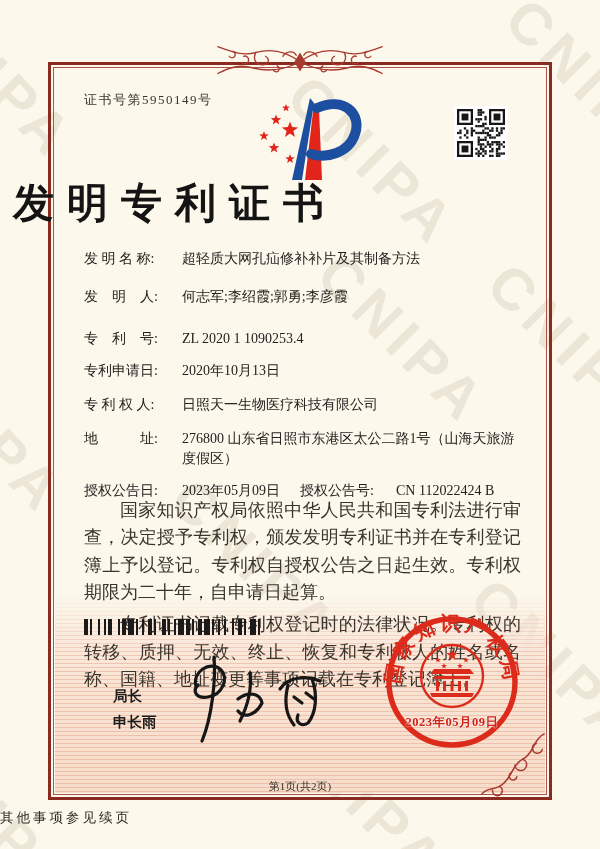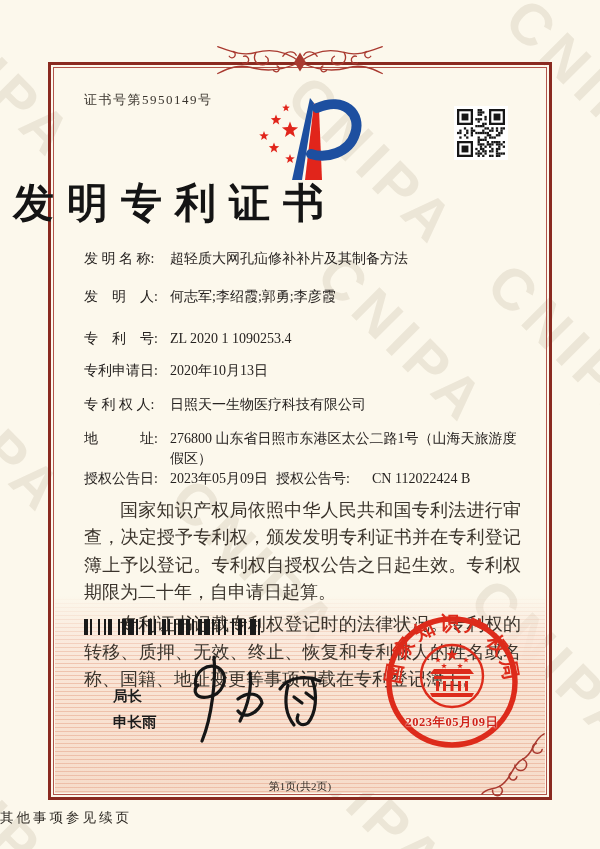--- a/index.html
+++ b/index.html
@@ -30,27 +30,27 @@
   .abs { position:absolute; z-index:2; }
 
   .cert-no { left:84px; top:91px; font-size:13px; letter-spacing:1.5px; color:#3a352e; }
 
   .qr-box { left:454px; top:106px; width:54px; height:54px; background:#fff; padding:3px; }
 
   .title { left:0; top:176px; width:100%; text-align:left; font-size:41px; font-weight:700;
            color:#141414; letter-spacing:13px; text-indent:13px; }
 
   .fields { left:84px; top:249px; width:438px; font-size:14px; color:#262220; }
-  .frow { display:flex; line-height:20px; }
+  .frow { display:flex; line-height:20px;gap:12px; }
   .flabel { width:86px; flex-shrink:0; }
   .fvalue { flex:1; }
   .pair2 { margin-left:8px; display:flex; }
   .pair2 .flabel { width:96px; }
   .mb18{margin-bottom:18px} .mb22{margin-bottom:22px} .mb12{margin-bottom:12px}
-  .mb14{margin-bottom:14px} .mb12b{}
+  .mb14{margin-bottom:14px} .mb12b{margin-bottom:12px}
 
   .legal { left:84px; top:497px; width:437px; font-size:18px; line-height:1.52;
            color:#3b342c; text-align:justify; }
   .legal p { text-indent:2em; }
   .legal p + p { margin-top:5px; }
 
   .barcode { left:84px; top:619px; width:180px; height:16px; }
 
   .signer { left:84px; font-family:"Liberation Sans", sans-serif; font-weight:700;
             font-size:14.5px; color:#1c1c1c; z-index:3;margin-left:29px; }

